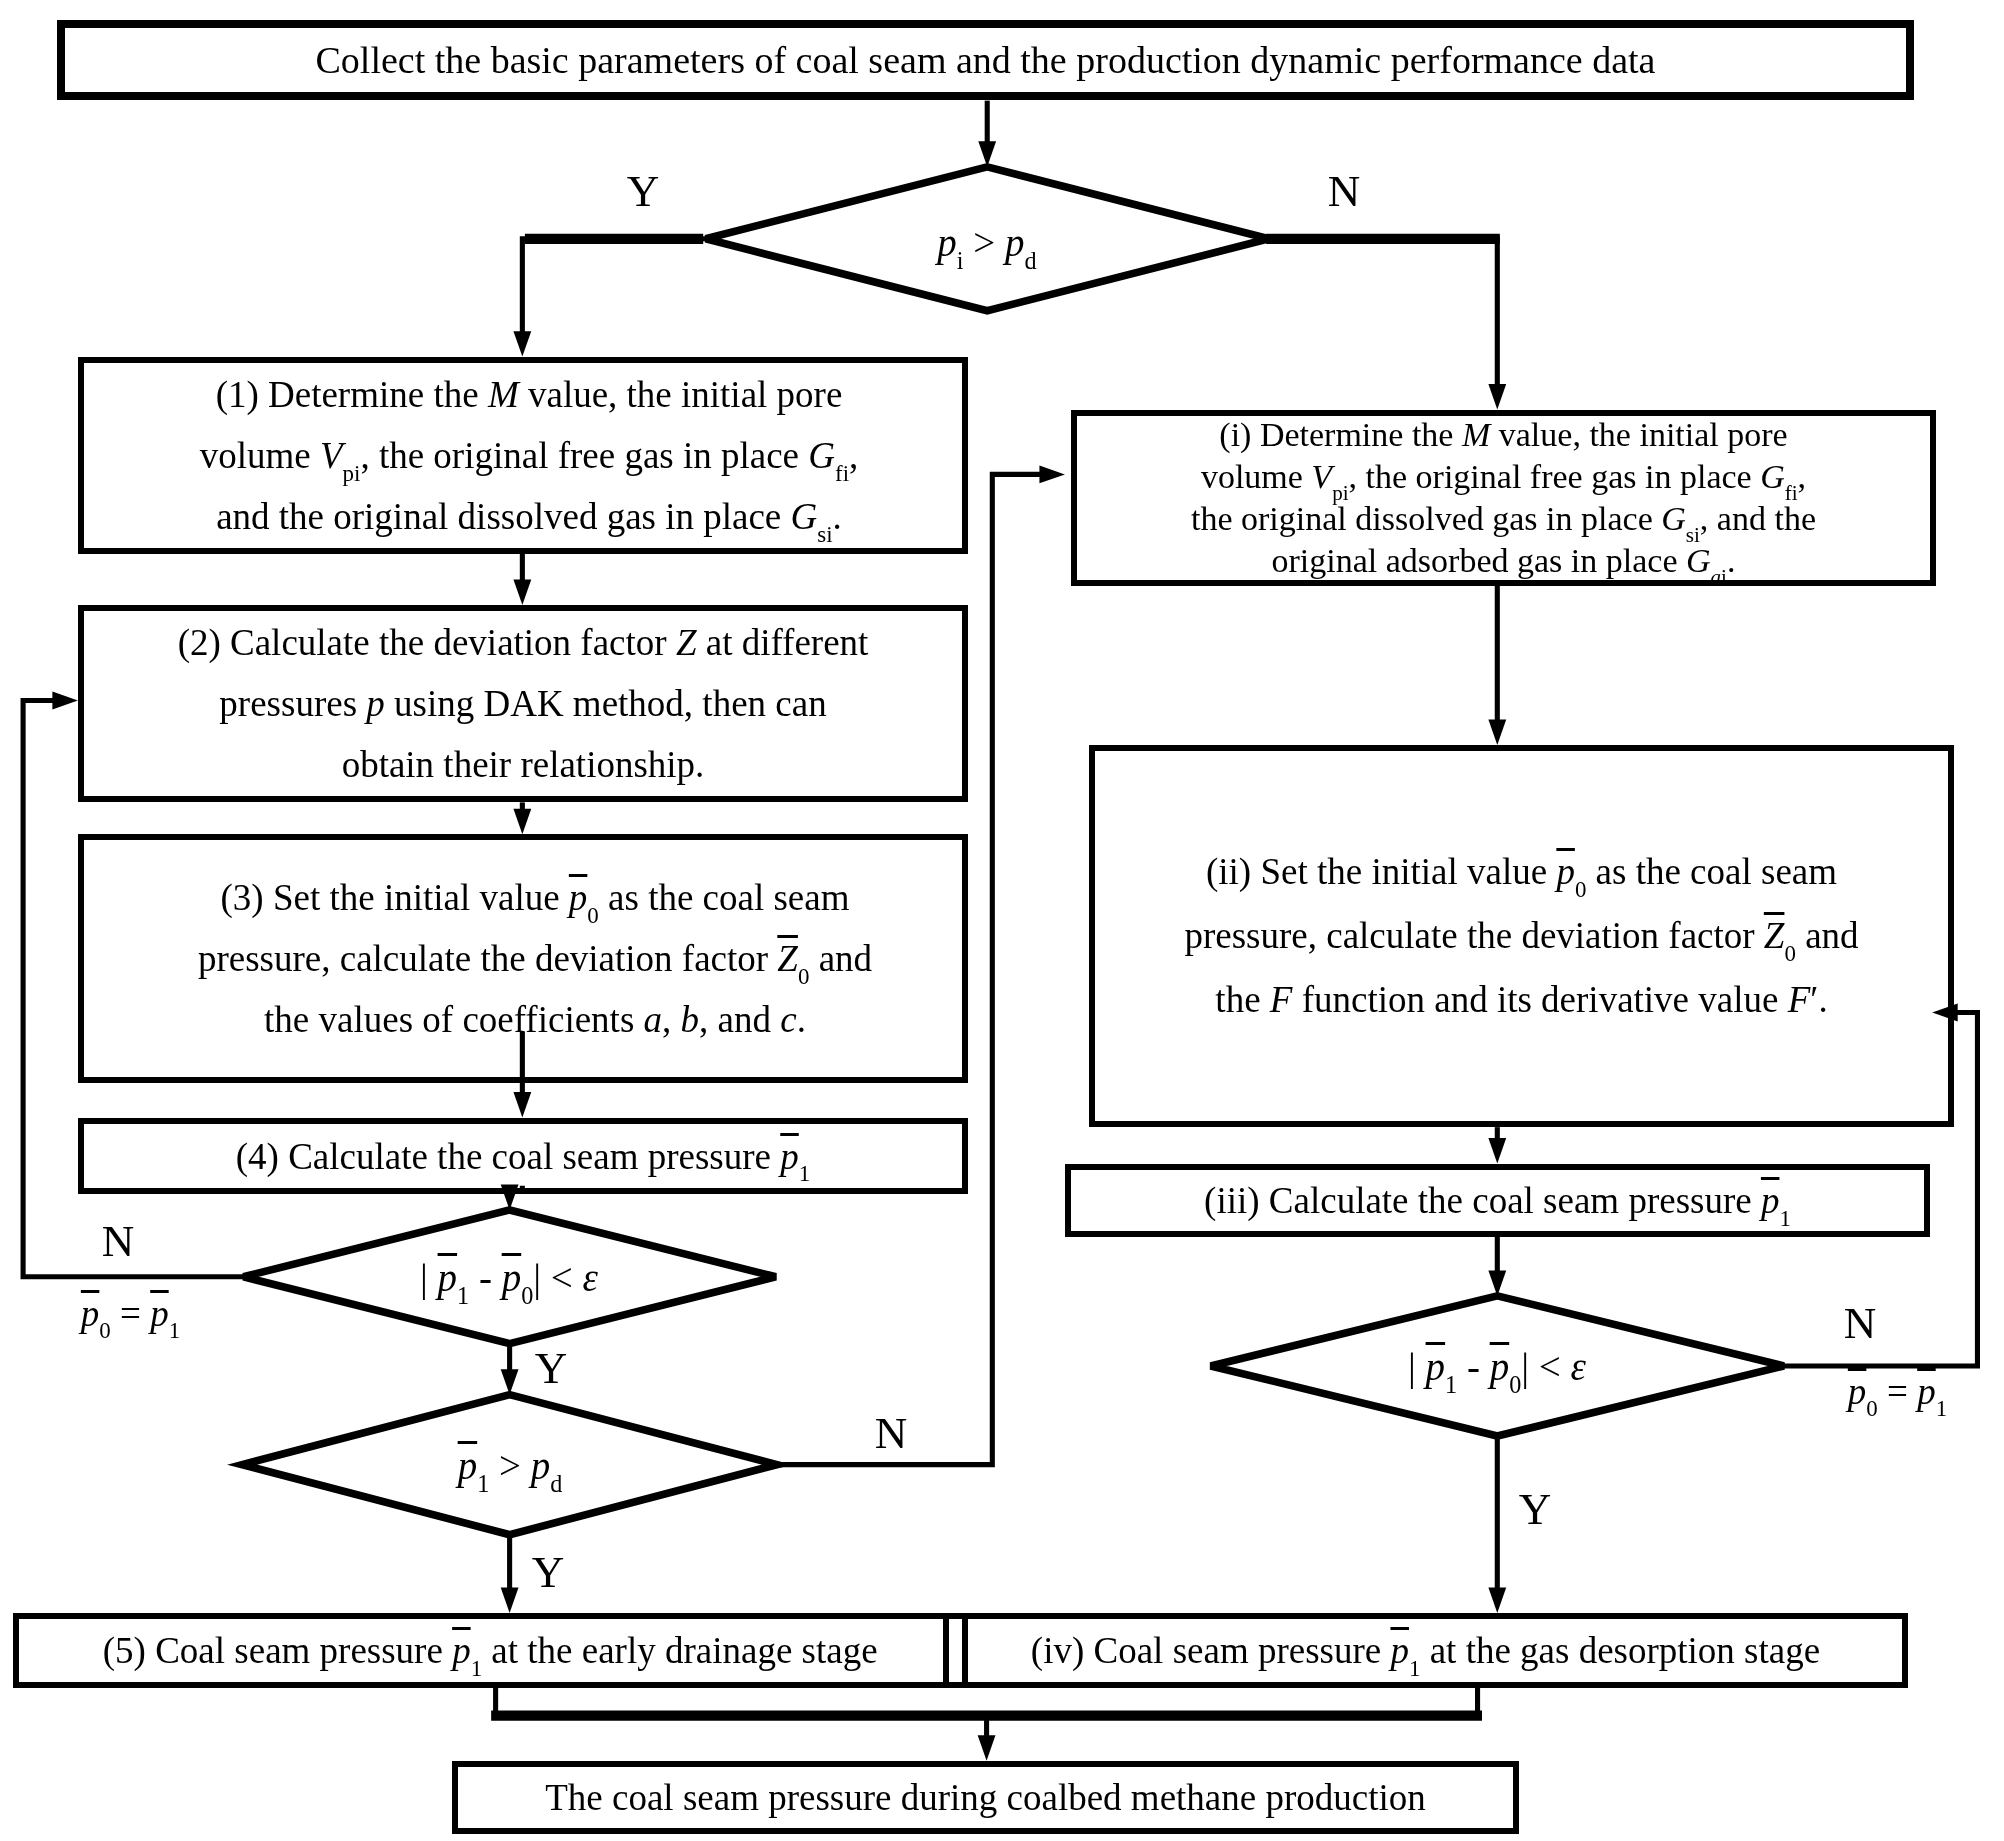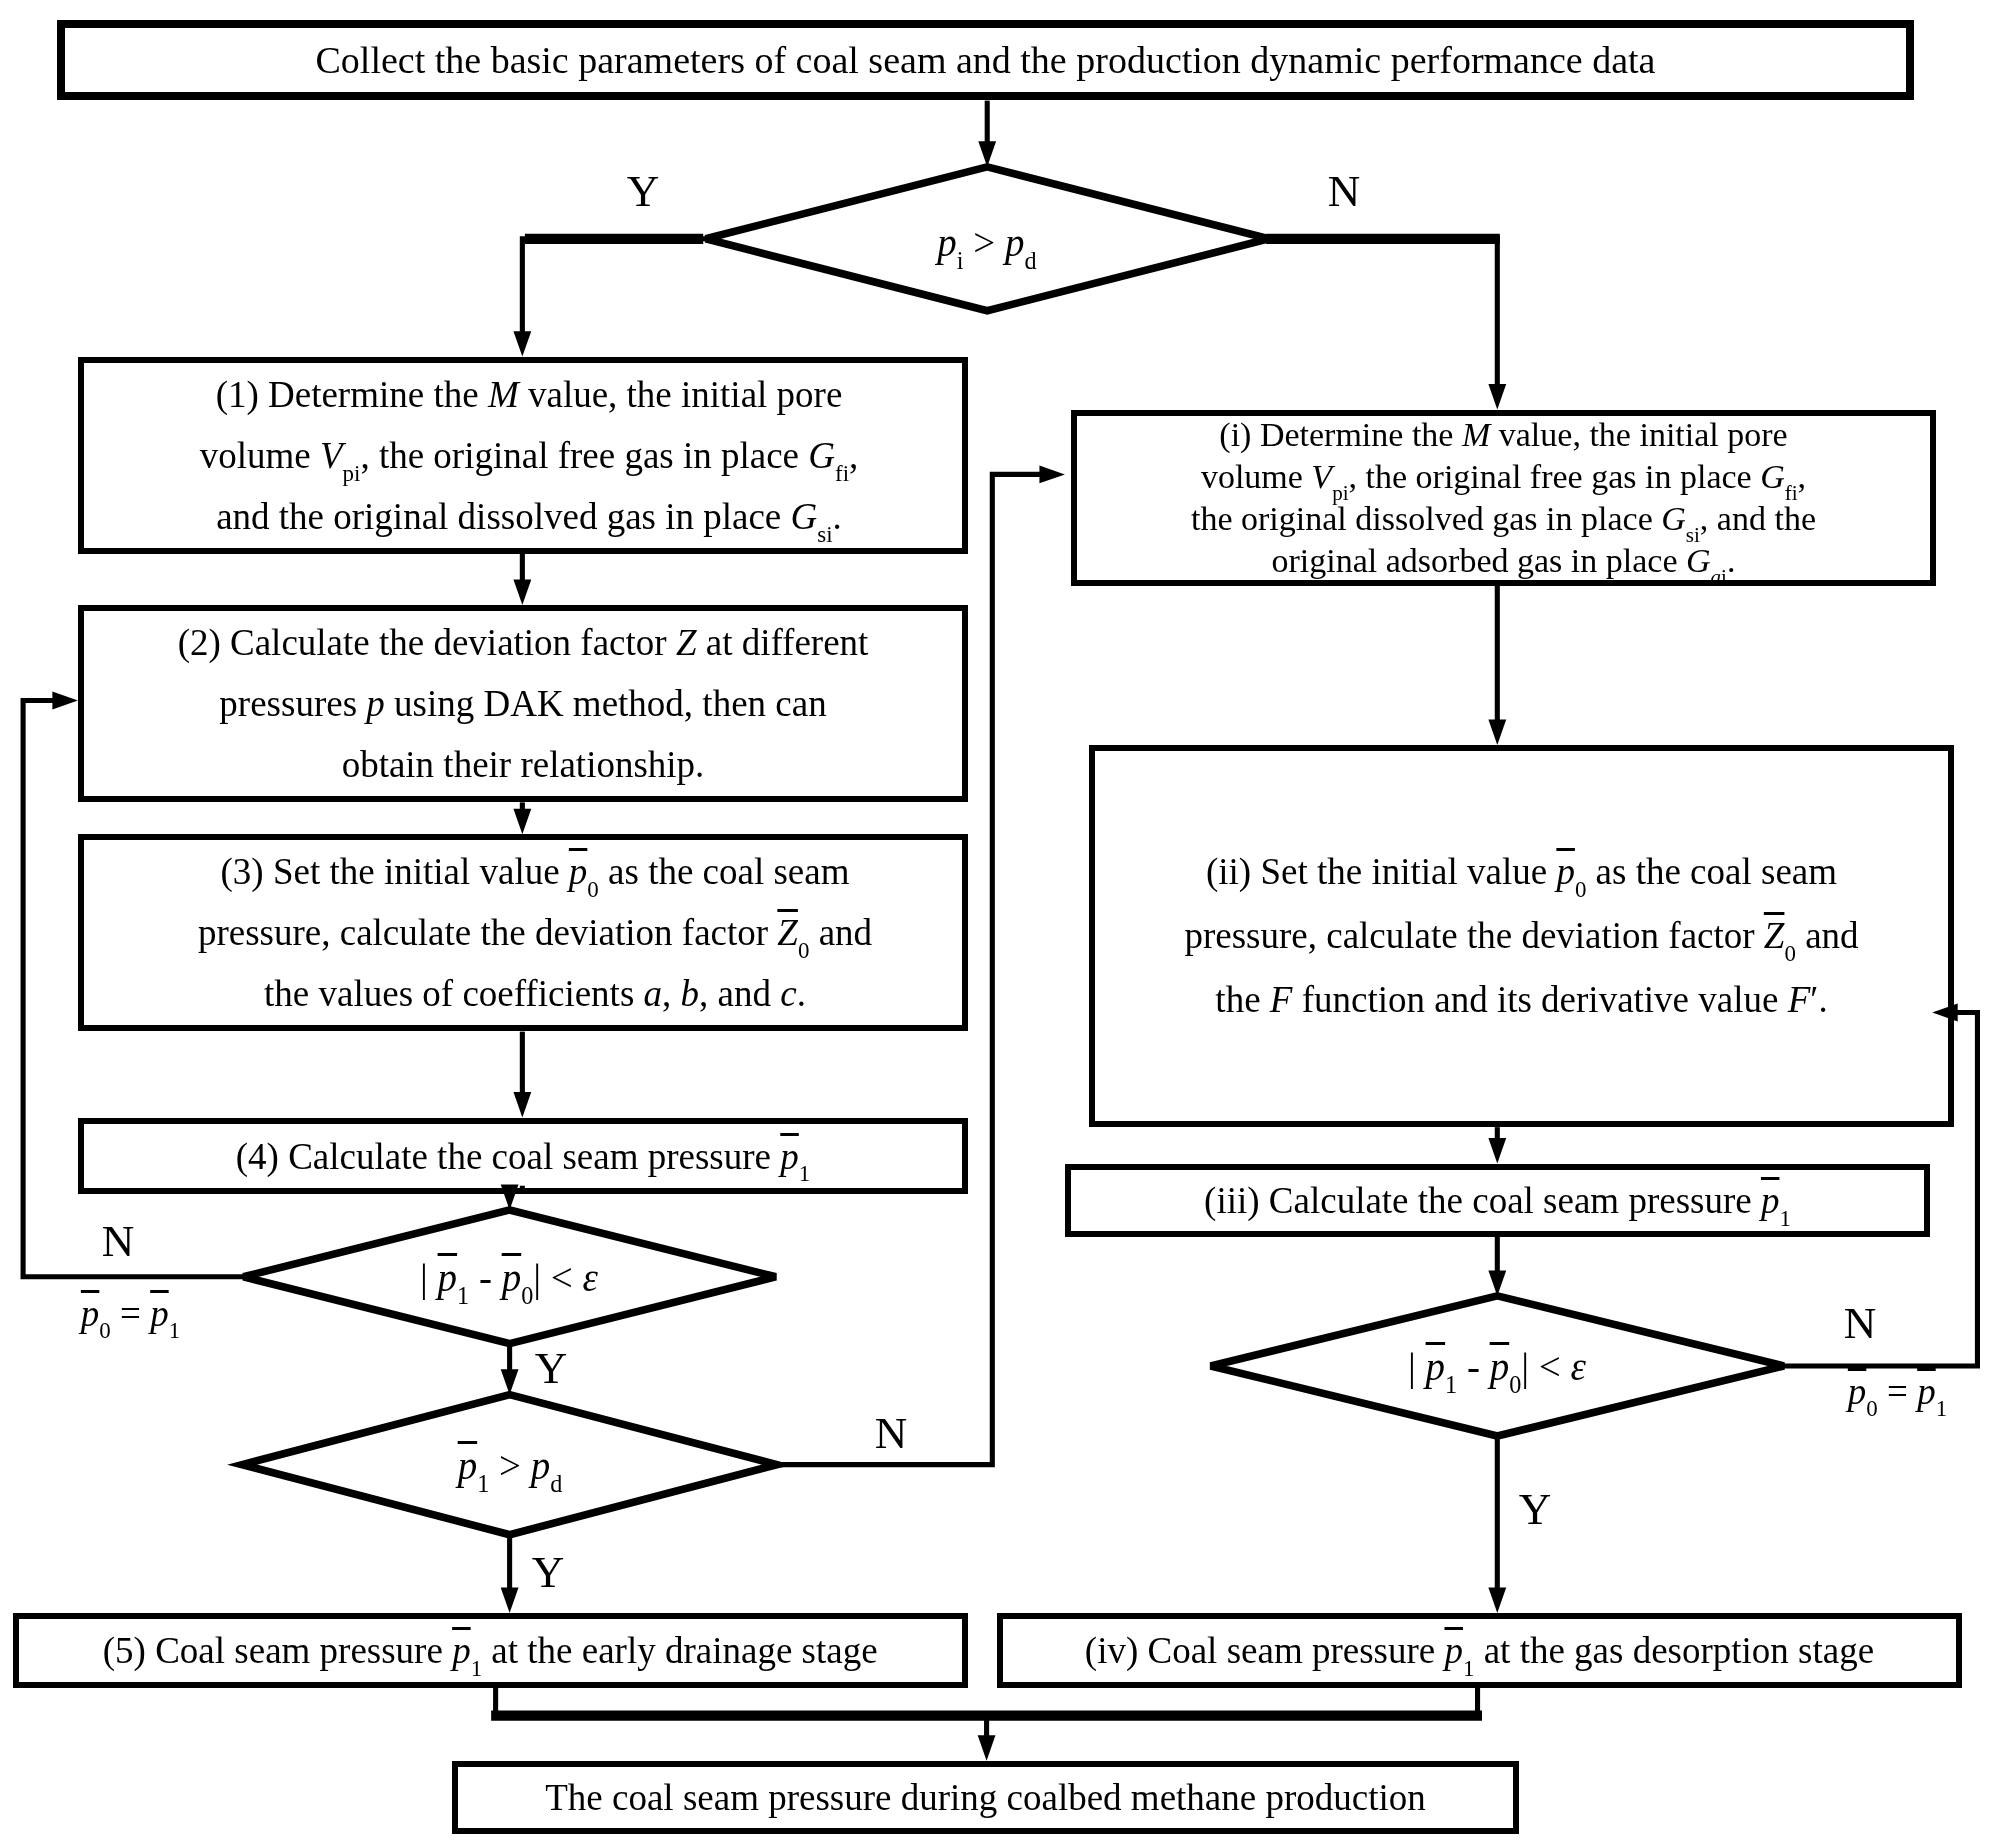--- a/index.html
+++ b/index.html
@@ -86,21 +86,21 @@
   </div>
 
   <div class="box" style="left:78px;top:357px;width:890px;height:197px;font-size:37px;line-height:61px;padding-left:12px;">
     <span>(1) Determine the <i>M</i> value, the initial pore<br>volume <i>V</i><sub>pi</sub>, the original free gas in place <i>G</i><sub>fi</sub>,<br>and the original dissolved gas in place <i>G</i><sub>si</sub>.</span>
   </div>
 
   <div class="box" style="left:78px;top:605px;width:890px;height:197px;font-size:37px;line-height:61px;">
     <span>(2) Calculate the deviation factor <i>Z</i> at different<br>pressures <i>p</i> using DAK method, then can<br>obtain their relationship.</span>
   </div>
 
-  <div class="box" style="left:78px;top:834px;width:890px;height:197px;font-size:37px;line-height:61px;padding-left:24px;">
+  <div class="box" style="left:78px;top:834px;width:890px;height:249px;font-size:37px;line-height:61px;padding-left:24px;">
     <span>(3) Set the initial value <span class="ov"><i>p</i></span><sub>0</sub> as the coal seam<br>pressure, calculate the deviation factor <span class="ov"><i>Z</i></span><sub>0</sub> and<br>the values of coefficients <i>a</i>, <i>b</i>, and <i>c</i>.</span>
   </div>
 
   <div class="box" style="left:78px;top:1118px;width:890px;height:76px;font-size:37px;">
     <span>(4) Calculate the coal seam pressure <span class="ov"><i>p</i></span><sub>1</sub></span>
   </div>
 
   <div class="box" style="left:12.7px;top:1613px;width:955px;height:75px;font-size:37px;">
     <span>(5) Coal seam pressure <span class="ov"><i>p</i></span><sub>1</sub> at the early drainage stage</span>
   </div>
@@ -110,21 +110,21 @@
   </div>
 
   <div class="box" style="left:1065px;top:745px;width:865px;height:382px;font-size:37px;line-height:64px;margin-left:24px;">
     <span>(ii) Set the initial value <span class="ov"><i>p</i></span><sub>0</sub> as the coal seam<br>pressure, calculate the deviation factor <span class="ov"><i>Z</i></span><sub>0</sub> and<br>the <i>F</i> function and its derivative value <i>F</i>′.</span>
   </div>
 
   <div class="box" style="left:1065px;top:1164px;width:865px;height:73px;font-size:37px;">
     <span>(iii) Calculate the coal seam pressure <span class="ov"><i>p</i></span><sub>1</sub></span>
   </div>
 
-  <div class="box" style="left:997px;top:1613px;width:965px;height:75px;font-size:37px;">
+  <div class="box" style="left:943px;top:1613px;width:965px;height:75px;font-size:37px;">
     <span>(iv) Coal seam pressure <span class="ov"><i>p</i></span><sub>1</sub> at the gas desorption stage</span>
   </div>
 
   <div class="box" style="left:452px;top:1761px;width:1067px;height:73px;font-size:37px;">
     <span>The coal seam pressure during coalbed methane production</span>
   </div>
 
   <div class="lbl dlabel" style="left:796px;top:188px;width:382px;height:108px;">
     <span><i>p</i><sub>i</sub> &gt; <i>p</i><sub>d</sub></span>
   </div>

